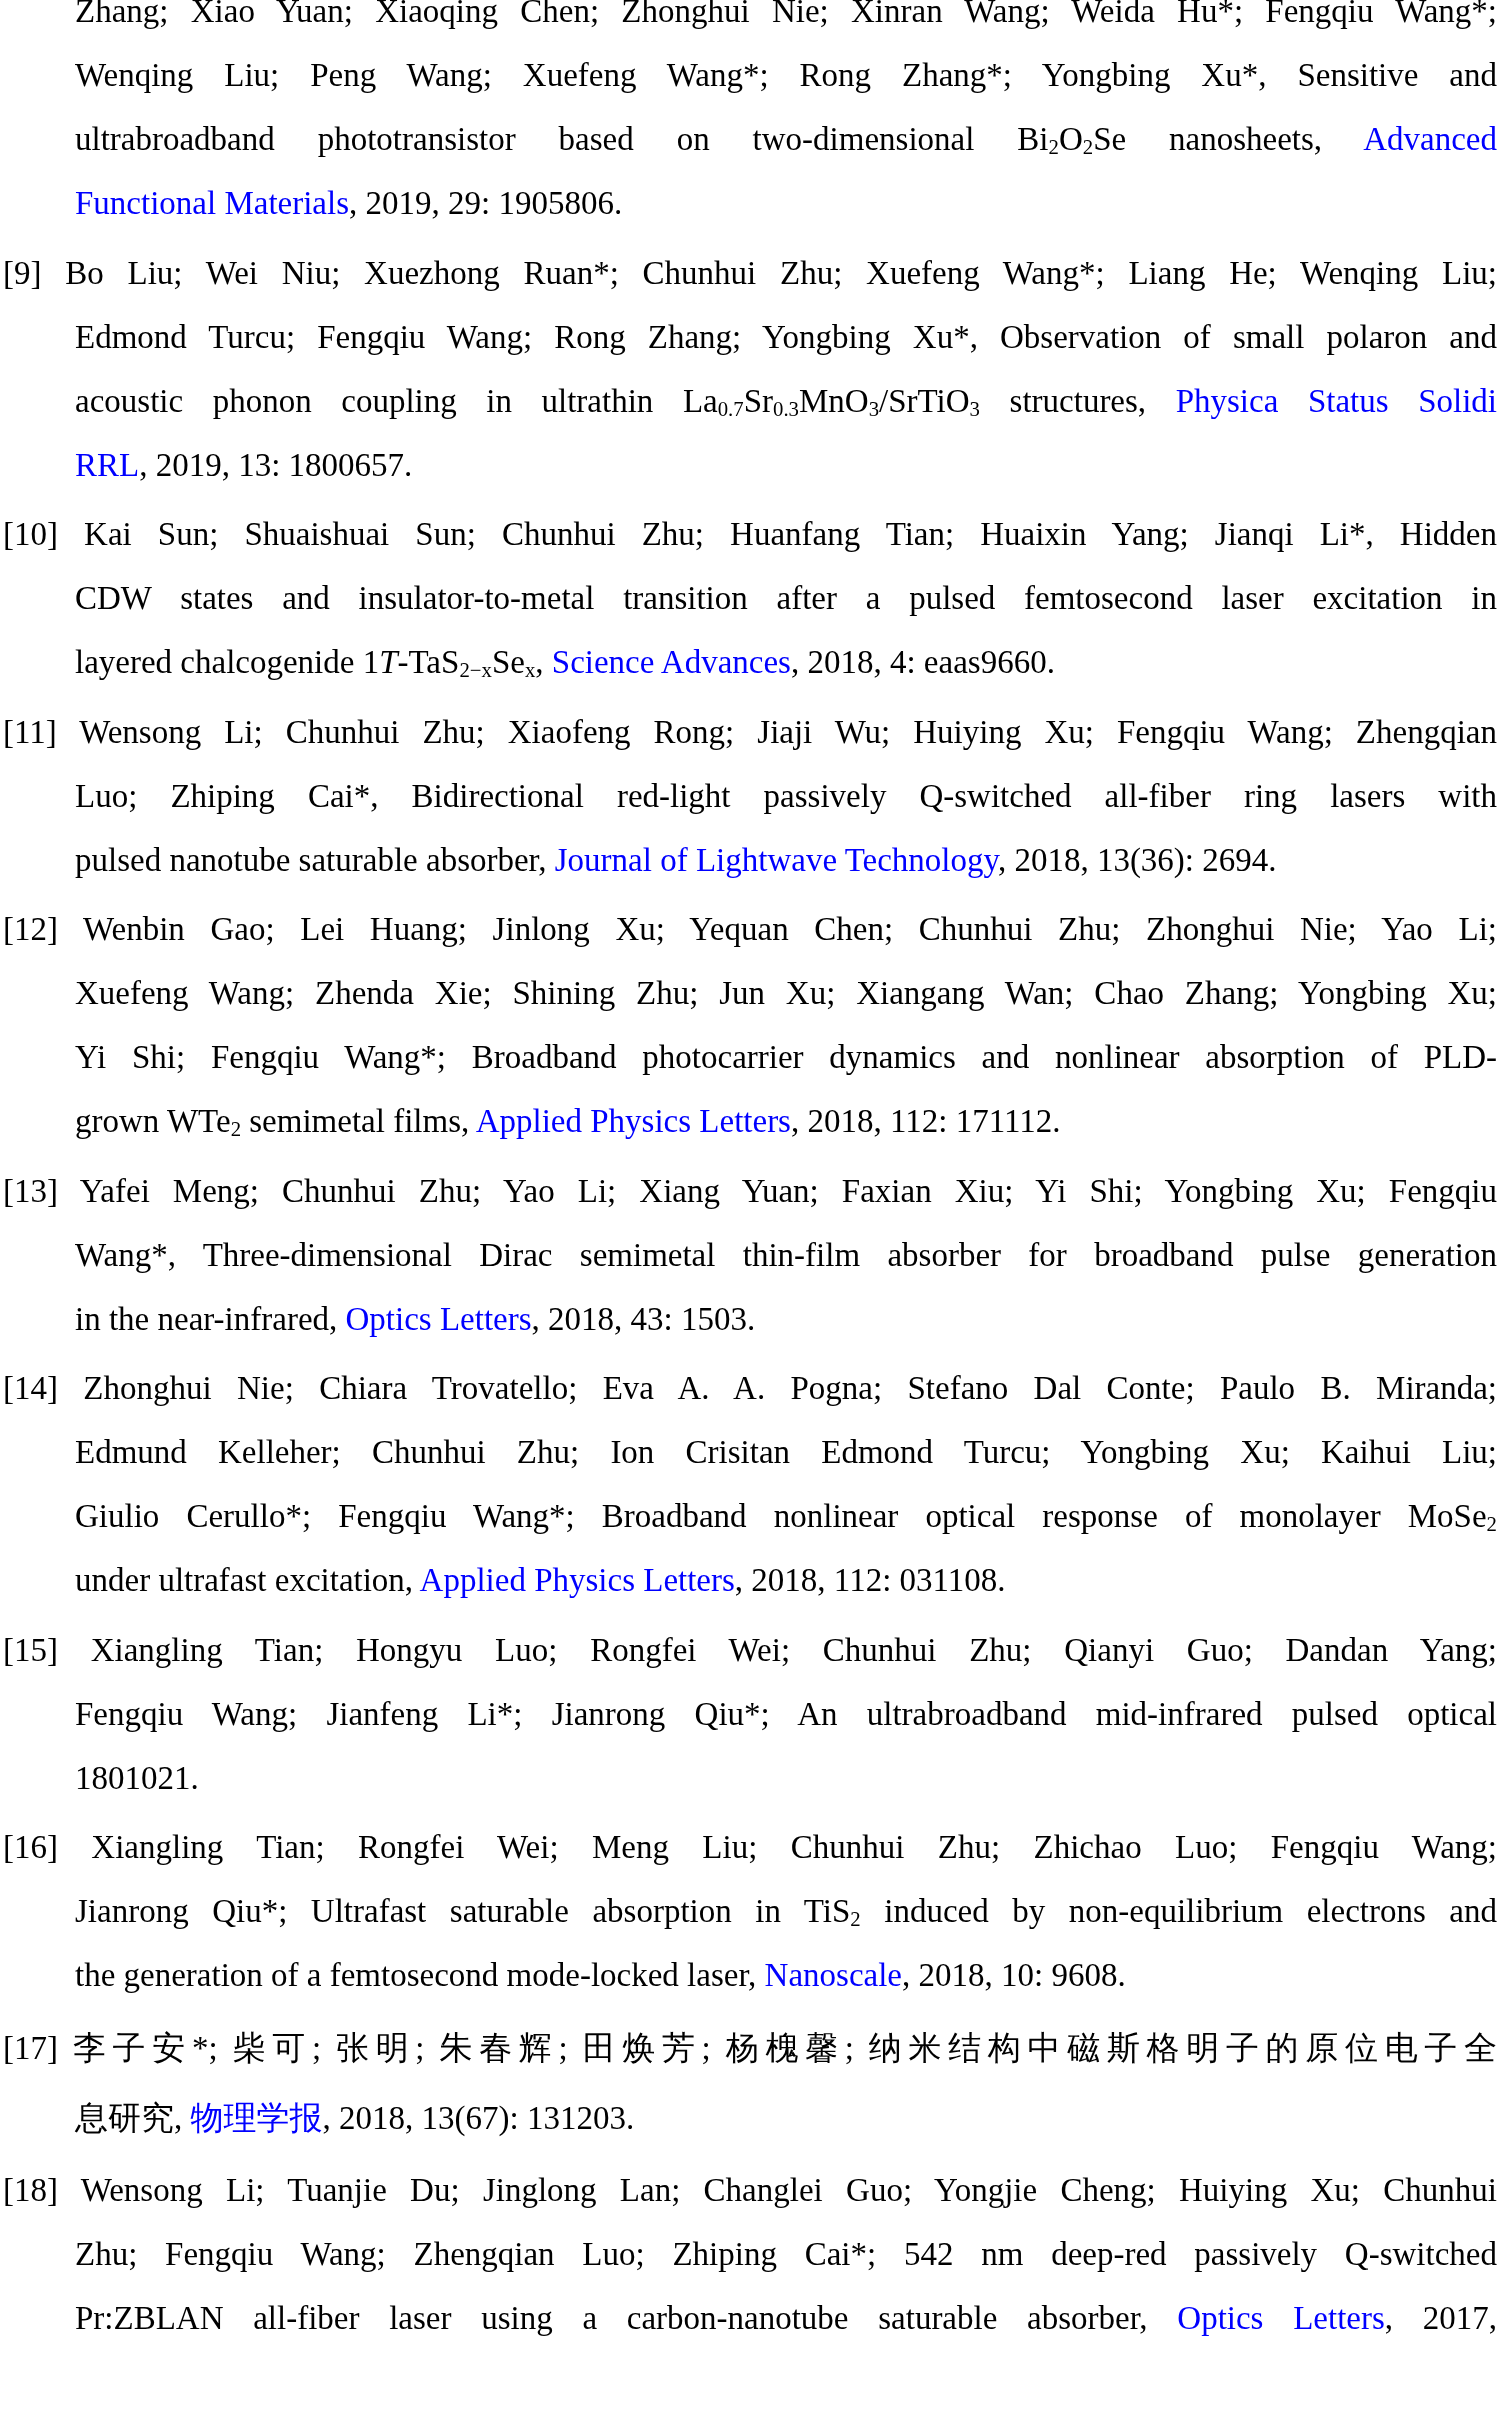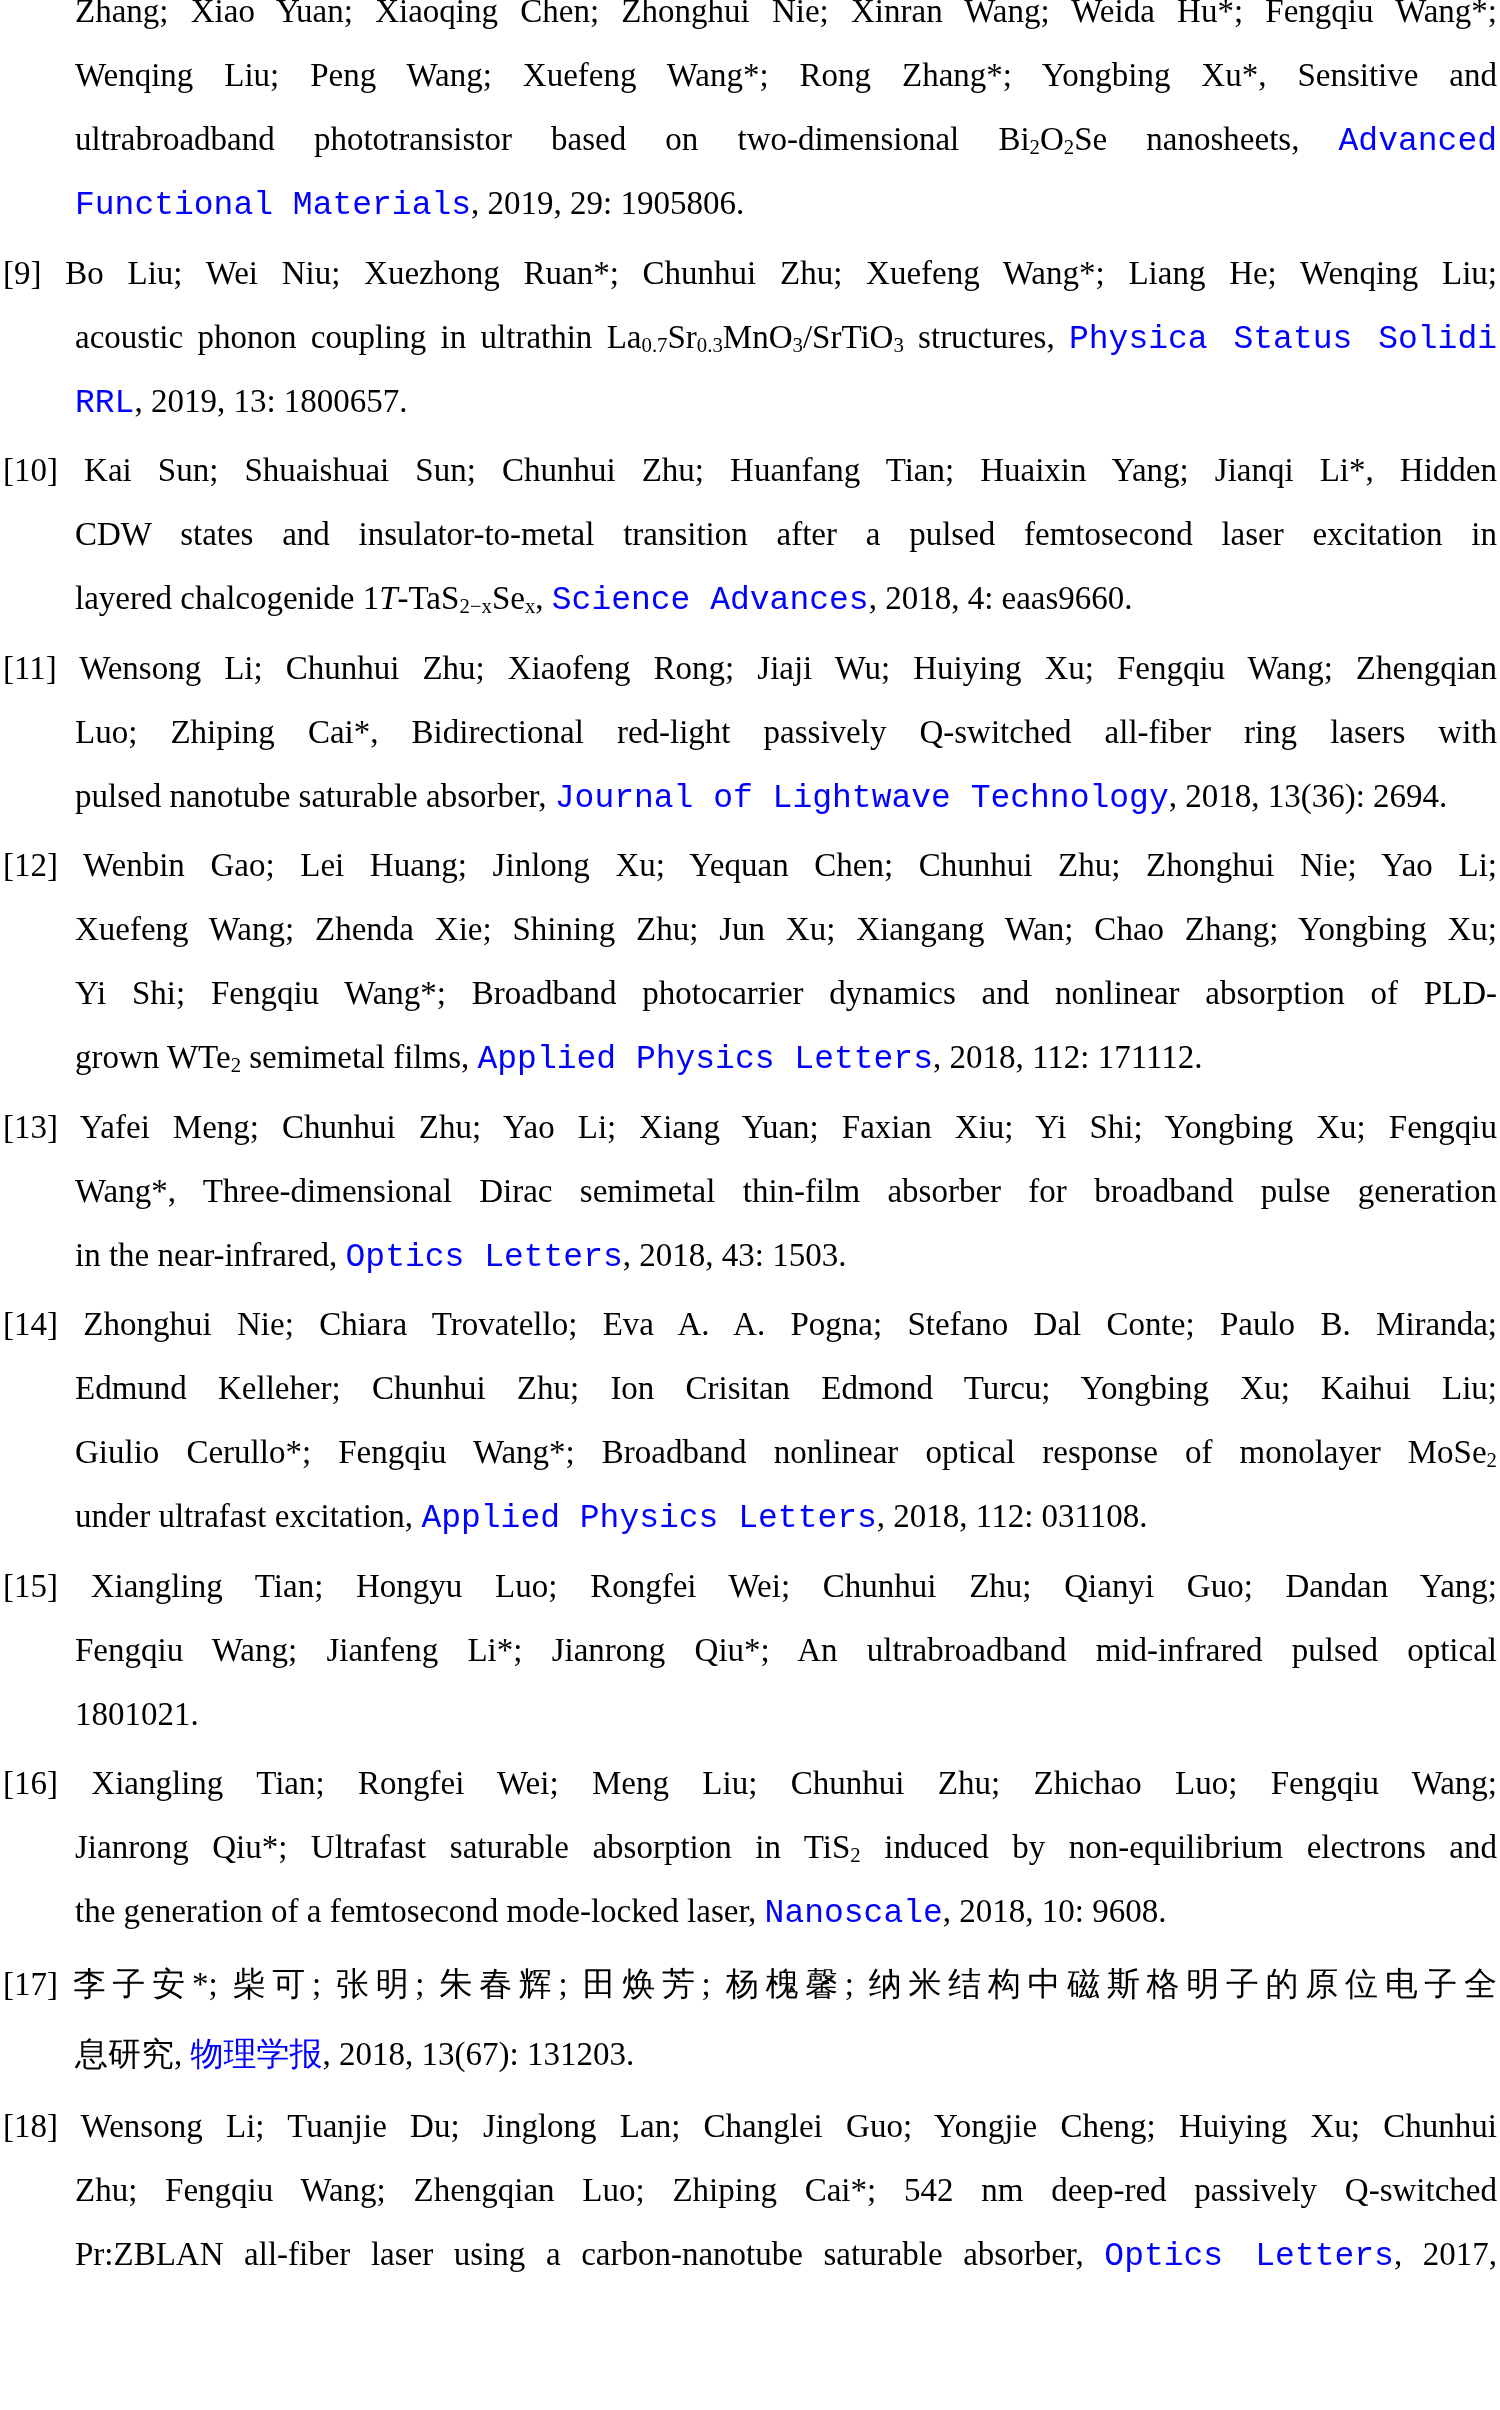--- a/index.html
+++ b/index.html
@@ -35,40 +35,41 @@
     line-height: 70px;
   }
   .line.last {
     text-align-last: left;
   }
   .line.cont {
     margin-left: 72px;
   }
   .seg-plain { }
   .seg-bold { font-weight: 400; }
-  .seg-link { color: #0000ff; font-family: Liberation Mono, monospace; }
+  .seg-link { color: #0000ff; }
   .seg-italic { font-style: italic; }
   .seg-sub {
     font-size: 0.63em;
     vertical-align: -0.18em;
     line-height: 0;
   }
 </style>
 </head>
 <body>
 
 <div class="page">
     <div class="ref">
       <div class="line cont"><span class="seg-plain">Zhang; Xiao Yuan; Xiaoqing Chen; Zhonghui Nie; Xinran Wang; Weida Hu*; Fengqiu Wang*;</span></div>
       <div class="line cont"><span class="seg-plain">Wenqing Liu; Peng Wang; Xuefeng Wang*; Rong Zhang*; Yongbing Xu*, Sensitive and</span></div>
       <div class="line cont"><span class="seg-plain">ultrabroadband phototransistor based on two-dimensional Bi</span><span class="seg-sub">2</span><span class="seg-plain">O</span><span class="seg-sub">2</span><span class="seg-plain">Se nanosheets, </span><span class="seg-link">Advanced</span></div>
       <div class="line last cont"><span class="seg-link">Functional Materials</span><span class="seg-plain">, 2019, 29: 1905806.</span></div>
     </div>
     <div class="ref">
       <div class="line"><span class="seg-plain">[9]</span><span class="seg-plain"> Bo Liu; Wei Niu; Xuezhong Ruan*; </span><span class="seg-bold">Chunhui Zhu;</span><span class="seg-plain"> Xuefeng Wang*; Liang He; Wenqing Liu;</span></div>
+      <div class="line cont"><span class="seg-plain">Edmond Turcu; Fengqiu Wang; Rong Zhang; Yongbing Xu*, Observation of small polaron and</span></div>
       <div class="line cont"><span class="seg-plain">acoustic phonon coupling in ultrathin La</span><span class="seg-sub">0.7</span><span class="seg-plain">Sr</span><span class="seg-sub">0.3</span><span class="seg-plain">MnO</span><span class="seg-sub">3</span><span class="seg-plain">/SrTiO</span><span class="seg-sub">3</span><span class="seg-plain"> structures, </span><span class="seg-link">Physica Status Solidi</span></div>
       <div class="line last cont"><span class="seg-link">RRL</span><span class="seg-plain">, 2019, 13: 1800657.</span></div>
     </div>
     <div class="ref">
       <div class="line"><span class="seg-plain">[10]</span><span class="seg-plain"> Kai Sun; Shuaishuai Sun; </span><span class="seg-bold">Chunhui Zhu;</span><span class="seg-plain"> Huanfang Tian; Huaixin Yang; Jianqi Li*, Hidden</span></div>
       <div class="line cont"><span class="seg-plain">CDW states and insulator-to-metal transition after a pulsed femtosecond laser excitation in</span></div>
       <div class="line last cont"><span class="seg-plain">layered chalcogenide 1</span><span class="seg-italic">T</span><span class="seg-plain">-TaS</span><span class="seg-sub">2−x</span><span class="seg-plain">Se</span><span class="seg-sub">x</span><span class="seg-plain">, </span><span class="seg-link">Science Advances</span><span class="seg-plain">, 2018, 4: eaas9660.</span></div>
     </div>
     <div class="ref">
       <div class="line"><span class="seg-plain">[11]</span><span class="seg-plain"> Wensong Li; </span><span class="seg-bold">Chunhui Zhu;</span><span class="seg-plain"> Xiaofeng Rong; Jiaji Wu; Huiying Xu; Fengqiu Wang; Zhengqian</span></div>

